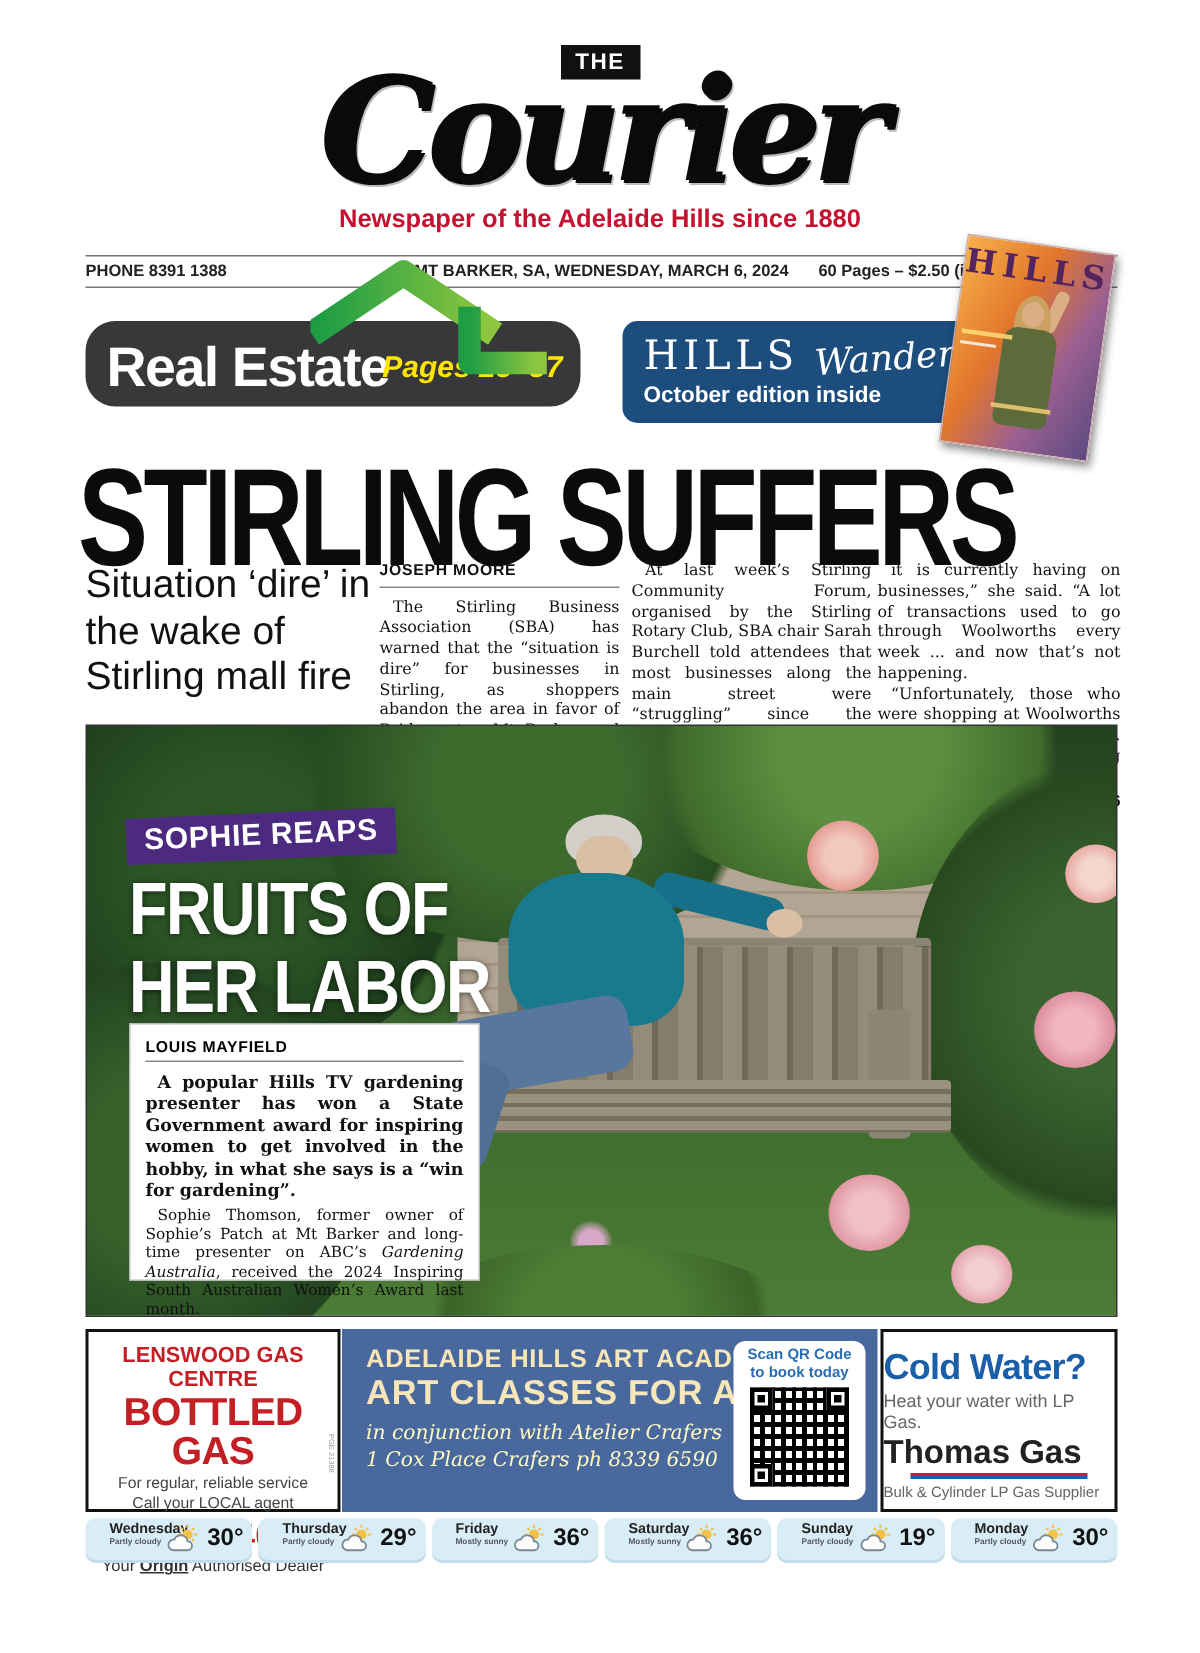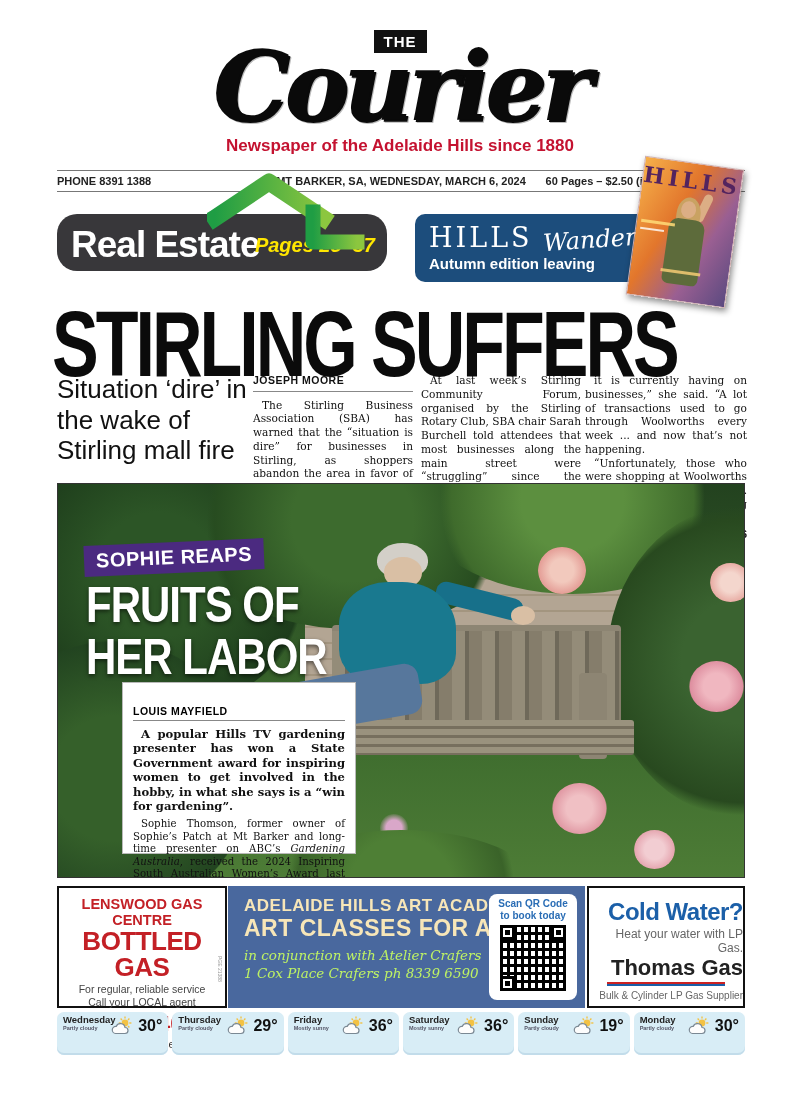--- a/index.html
+++ b/index.html
@@ -62,58 +62,58 @@
   .woman-hair { position:absolute; left:46.5%; top:15%; width:7.5%; height:9%; background:#d3cfc8; border-radius:50% 50% 45% 45%; }
   .woman-face { position:absolute; left:47.5%; top:18.5%; width:5.5%; height:8%; background:#d9bfa4; border-radius:48%; }
   .woman-top { position:absolute; left:41%; top:25%; width:17%; height:26%; background:#19798f; border-radius:42% 46% 30% 34%; }
   .woman-arm { position:absolute; left:55%; top:27%; width:13%; height:5.5%; background:#17708a; border-radius:10px; transform:rotate(14deg); }
   .woman-hand { position:absolute; left:66%; top:31%; width:3.6%; height:5%; background:#d9bfa4; border-radius:50%; }
   .woman-legs { position:absolute; left:33%; top:48%; width:20%; height:13%; background:#57779c; border-radius:14px; transform:rotate(-10deg); }
   .woman-shin { position:absolute; left:31%; top:56%; width:9%; height:18%; background:#4f6f95; border-radius:12px; transform:rotate(18deg); }
 
   .kicker { position:absolute; left:26px; top:58px; background:#4b2a80; color:#fff; font-weight:bold; font-size:20px; padding:4px 12px; transform:rotate(-2.5deg); letter-spacing:.5px; }
   .feat-headline { position:absolute; left:28px; top:96px; color:#fff; font-weight:bold; font-size:42px; line-height:1.04; letter-spacing:-1px; transform:scale(1,1.18); transform-origin:top left; text-shadow:0 1px 4px rgba(0,0,0,.55); }
-  .feat-box { position:absolute; left:28px; top:198px; width:234px; height:172px; background:#fff; padding:22px 10px; border:1px solid #b9b9b9;margin-left:36px; }
+  .feat-box { position:absolute; left:28px; top:198px; width:234px; height:172px; background:#fff; padding:9px 10px; border:1px solid #b9b9b9; }
   .feat-box .byline { margin-bottom:6px; }
   .feat-body { font-family:"DejaVu Serif", serif; color:#111; text-align:justify; }
   .feat-body .lede { font-size:11.6px; line-height:1.25; font-weight:bold; text-indent:8px; margin-bottom:4px; }
   .feat-body p { font-size:10.2px; line-height:1.24; text-indent:8px; }
 
   
   .ads { position:absolute; top:886px; left:57px; width:688px; height:122px; display:flex; }
   .ad-lenswood { width:170px; height:122px; border:2px solid #111; background:#fff; text-align:center; padding-top:8px; position:relative; }
   .lg-line1 { color:#c32026; font-weight:bold; font-size:14.5px; }
   .lg-line2 { color:#c32026; font-weight:bold; font-size:26px; letter-spacing:-0.5px; line-height:1; }
   .lg-svc { color:#444; font-size:10.5px; line-height:1.25; margin-top:3px; }
   .lg-phone { color:#c32026; font-weight:bold; font-size:22px; margin-top:2px; }
   .lg-dealer { color:#333; font-size:11px; margin-top:1px; }
   .lg-dealer b { text-decoration:underline; }
   .lg-code { position:absolute; right:2px; bottom:24px; font-size:5px; color:#999; writing-mode:vertical-rl; }
   .ad-art { width:357px; height:122px; background:#49689e; position:relative; color:#f7e6b8; padding:10px 0 0 16px; margin-left:1px; }
   .aa-title { font-weight:bold; font-size:17px; letter-spacing:.5px; }
   .aa-sub { font-weight:bold; font-size:23px; letter-spacing:.5px; line-height:1.05; }
-  .aa-it { font-family:"DejaVu Serif", serif; font-style:italic; color:#bef264; font-size:13.5px; margin-top:6px; line-height:1.35; }
+  .aa-it { font-family:"DejaVu Serif", serif; font-style:italic; color:#fef9c3; font-size:13.5px; margin-top:6px; line-height:1.35; }
   .aa-url { font-family:"DejaVu Serif", serif; font-weight:bold; color:#fff; font-size:13.5px; letter-spacing:.5px; }
   .qr-box { position:absolute; right:8px; top:8px; width:88px; height:106px; background:#fff; border-radius:8px; text-align:center; padding-top:4px; }
   .qr-cap { color:#2a6db5; font-weight:bold; font-size:10px; line-height:1.15; }
   .qr { position:relative; width:66px; height:66px; margin:4px auto 0; background-image:repeating-linear-gradient(90deg,#000 0 3px,transparent 3px 7px),repeating-linear-gradient(0deg,#000 0 3px,#fff 3px 8px); }
   .finder { position:absolute; width:15px; height:15px; background:#fff; border:3px solid #000; }
   .finder::after { content:""; position:absolute; left:2px; top:2px; width:5px; height:5px; background:#000; }
   .f-tl { left:0; top:0; } .f-tr { right:0; top:0; } .f-bl { left:0; bottom:0; }
-  .ad-thomas { width:158px; height:122px; border:2px solid #111; background:#fff; text-align:right; padding-top:10px; margin-left:2px; }
+  .ad-thomas { width:158px; height:122px; border:2px solid #111; background:#fff; text-align:left; padding-top:10px; margin-left:2px; }
   .tg-cold { color:#1b5fa8; font-weight:bold; font-size:24px; letter-spacing:-0.5px; }
   .tg-heat { color:#666; font-size:12px; margin-top:1px; }
   .tg-name { color:#222; font-weight:bold; font-size:22px; margin-top:2px; line-height:1; }
   .tg-rules { width:118px; margin:3px auto 4px; border-top:2px solid #c22; border-bottom:2px solid #1b5fa8; height:4px; }
   .tg-bulk { color:#666; font-size:10px; }
   .tg-phone { color:#1b5fa8; font-weight:bold; font-size:11.5px; margin-top:1px; }
 
   
   .weather { position:absolute; top:1012px; left:57px; width:688px; display:flex; gap:4px; }
-  .wday { flex:1; height:43px; background:#d8edf6; border-radius:7px; position:relative; padding:3px 6px; box-shadow:inset 0 -2px 0 #c2dcea; }
+  .wday { flex:1; height:30px; background:#d8edf6; border-radius:7px; position:relative; padding:3px 16px; box-shadow:inset 0 -2px 0 #c2dcea; }
   .wd-name { font-weight:bold; font-size:9.5px; color:#222; line-height:1; }
   .wd-cond { font-size:5.5px; color:#556; font-weight:bold; }
   .wd-icon { position:absolute; right:34px; top:4px; }
   .wd-temp { position:absolute; right:6px; top:5px; font-weight:bold; font-size:16px; color:#111; }
 </style>
 </head>
 <body>
 
 <div class="page">
 
@@ -140,21 +140,21 @@
           <stop offset="0" stop-color="#1f9d44"></stop>
             <stop offset="1" stop-color="#8cc63f"></stop>
         </linearGradient>
       </defs>
       <path d="M8 48 L62 12 L116 48" fill="none" stroke="url(#gr)" stroke-width="17" stroke-linejoin="round" stroke-linecap="square"></path>
       <path d="M106 42 L106 72 L150 72" fill="none" stroke="url(#gr)" stroke-width="15" stroke-linejoin="round" stroke-linecap="square"></path>
     </svg>
     <div class="hw-banner">
       <span class="hw-title">HILLS</span>
       <span class="hw-script">Wanderer</span>
-      <div class="hw-sub">Autumn edition leaving</div>
+      <div class="hw-sub">October edition inside</div>
     </div>
     <div class="hw-cover">
       <div class="cov-title">HILLS</div>
       <div class="cov-figure">
         <div class="cov-arm"></div>
           <div class="cov-hair"></div>
           <div class="cov-face"></div>
           <div class="cov-dress"></div>
       </div>
       <div class="cov-cap1"></div>

